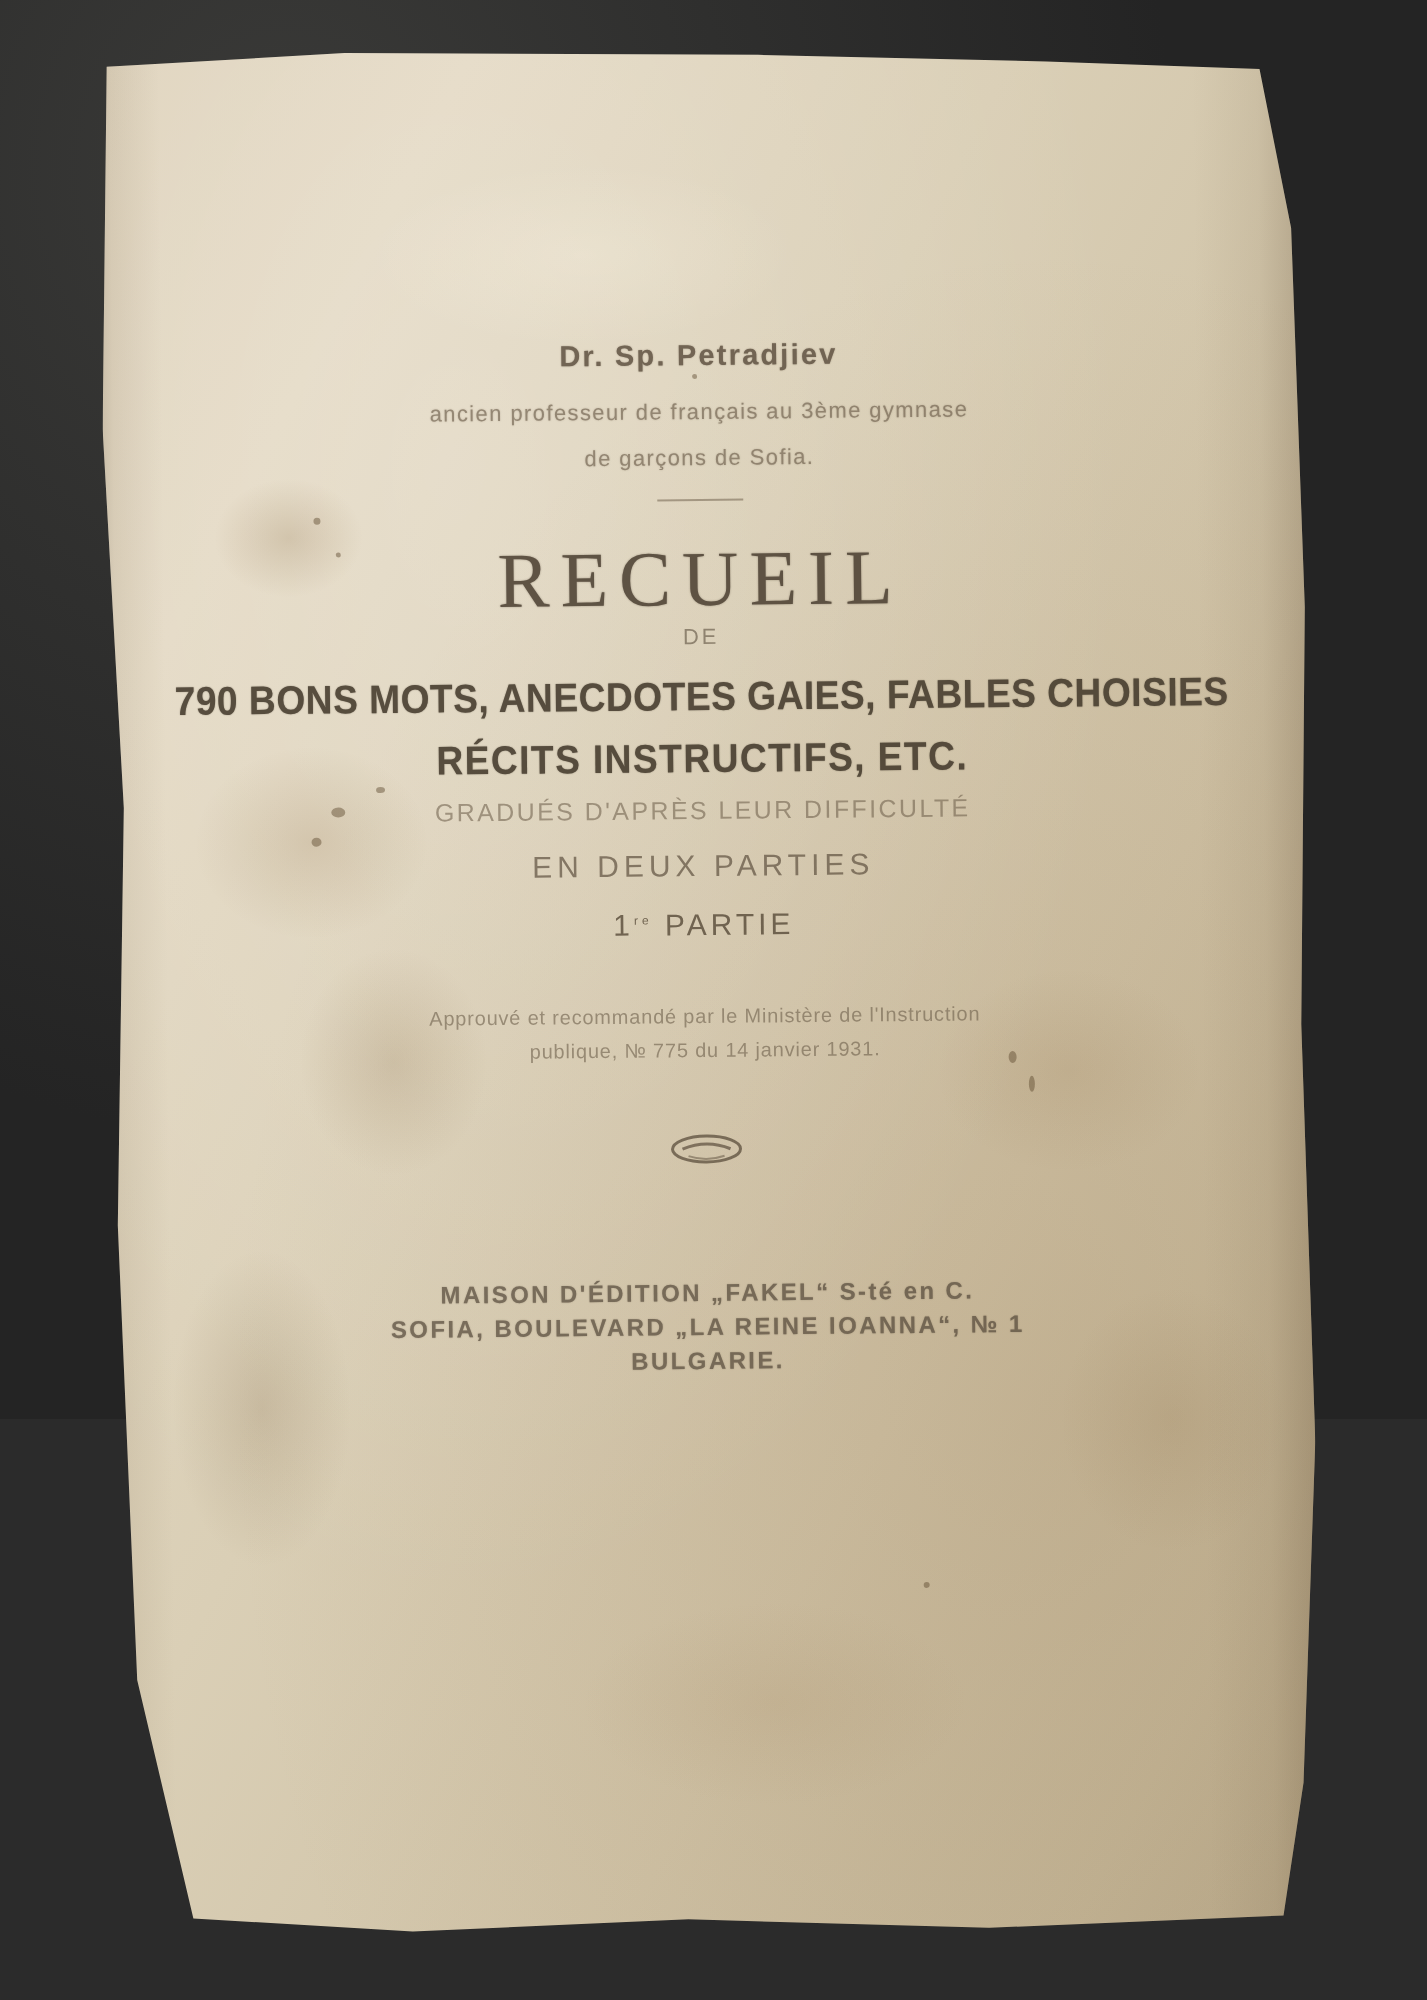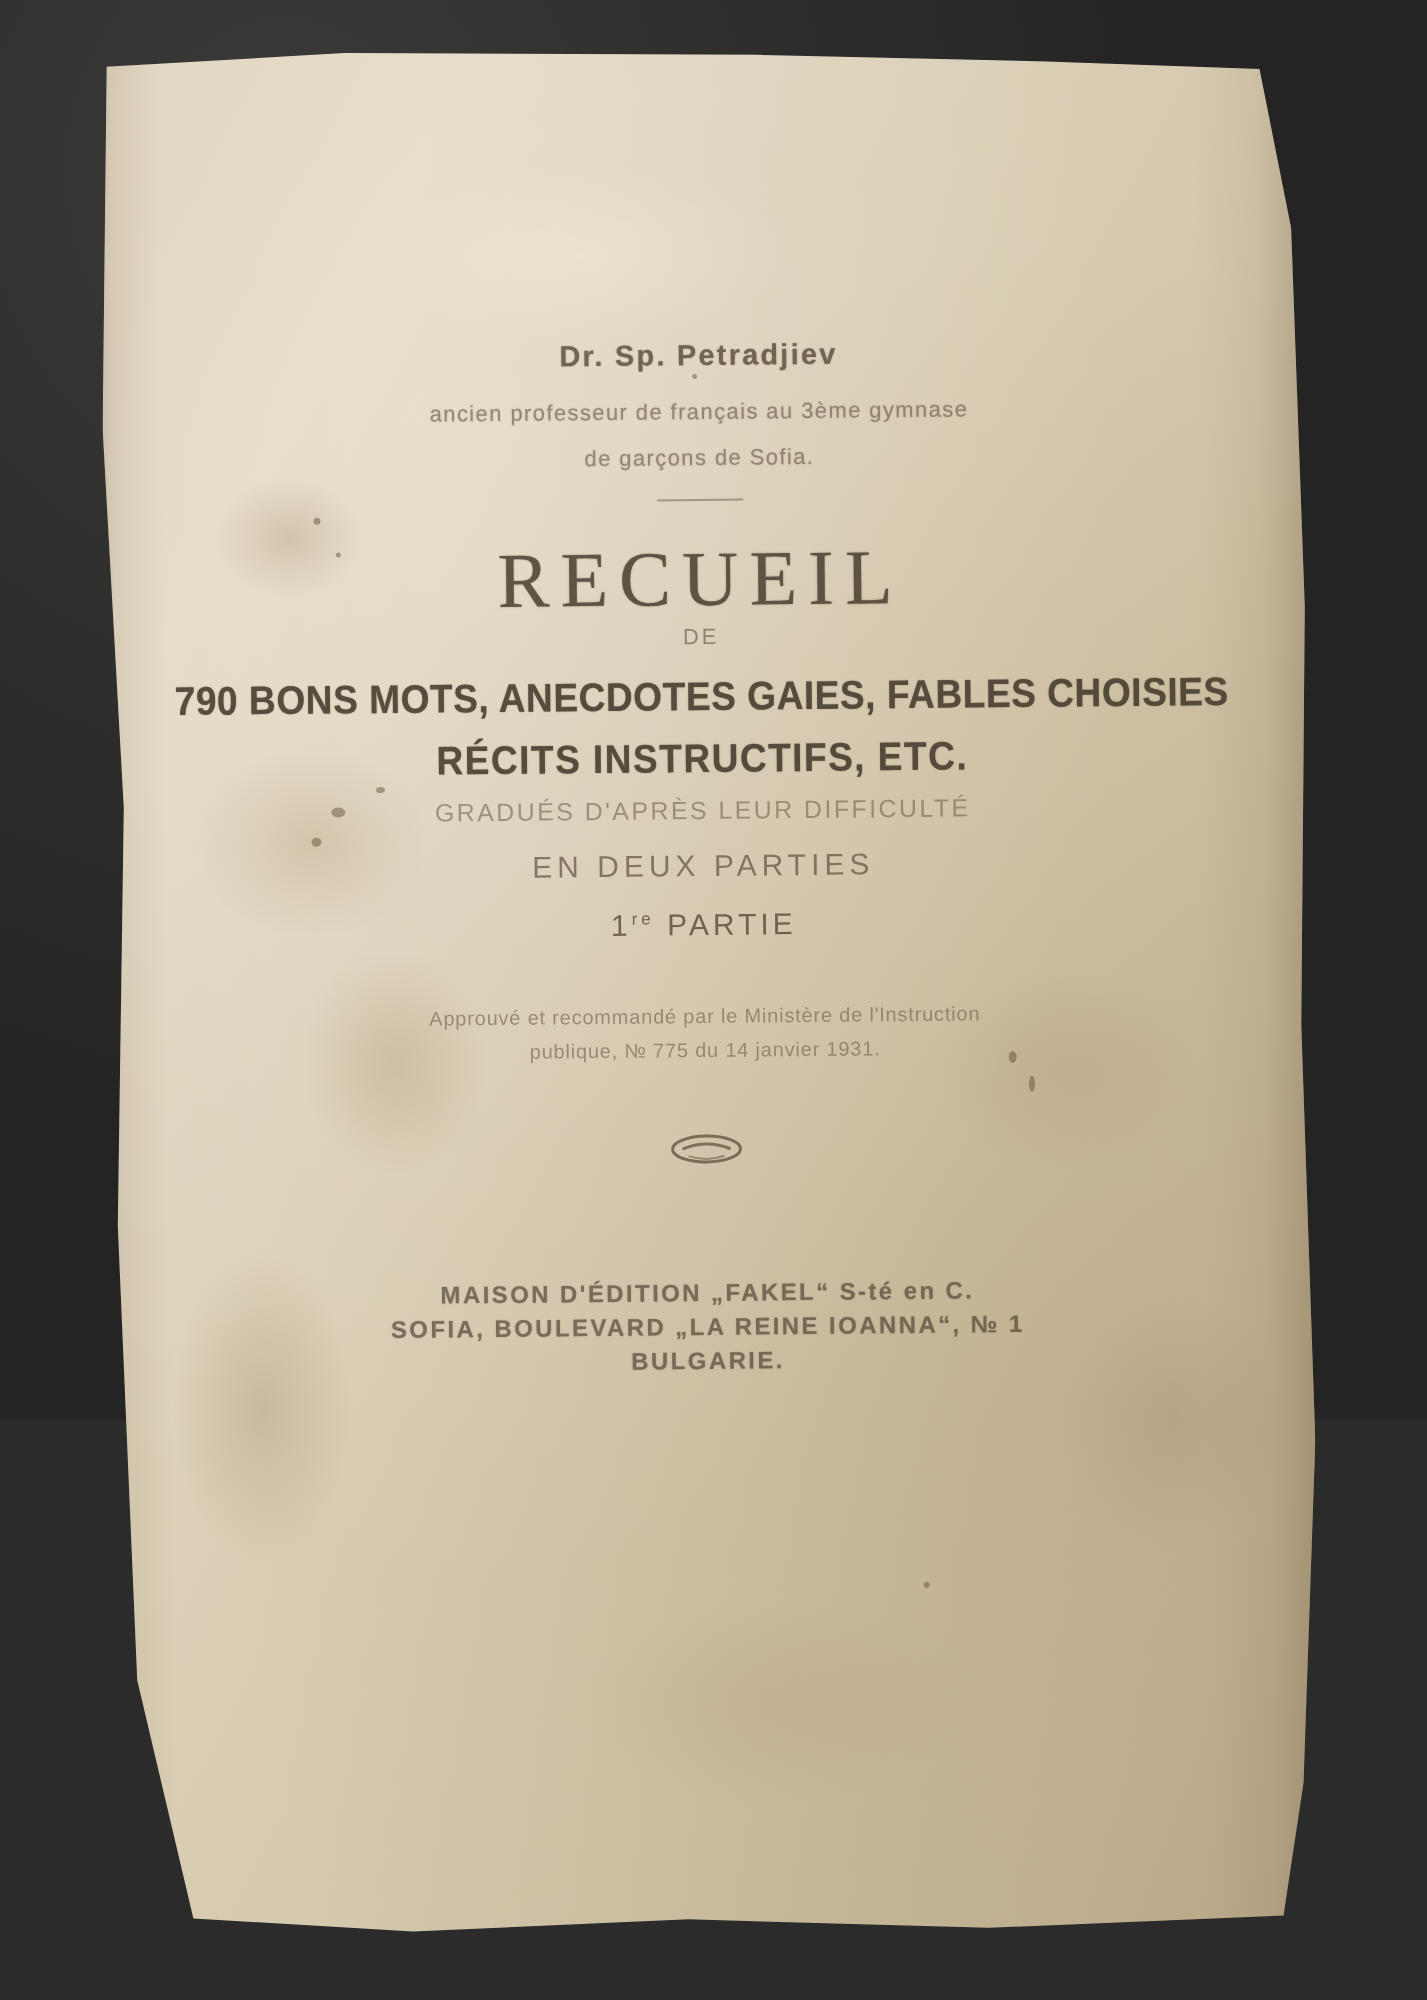--- a/index.html
+++ b/index.html
@@ -182,21 +182,21 @@
   }
   .part-no {
     position: absolute;
     left: 0; right: 0;
     top: 864px;
     font-size: 30px;
     letter-spacing: 4px;
     color: #544735;
     opacity: 0.78;
   }
-  .part-no sup { font-size: 17px; text-align: center; }
+  .part-no sup { font-size: 12px; text-align: center; }
 
   .approval {
     position: absolute;
     left: 0; right: 0;
     top: 955px;
     font-size: 20px;
     letter-spacing: 0.8px;
     line-height: 34px;
     color: #6d5f4b;
     opacity: 0.60;

